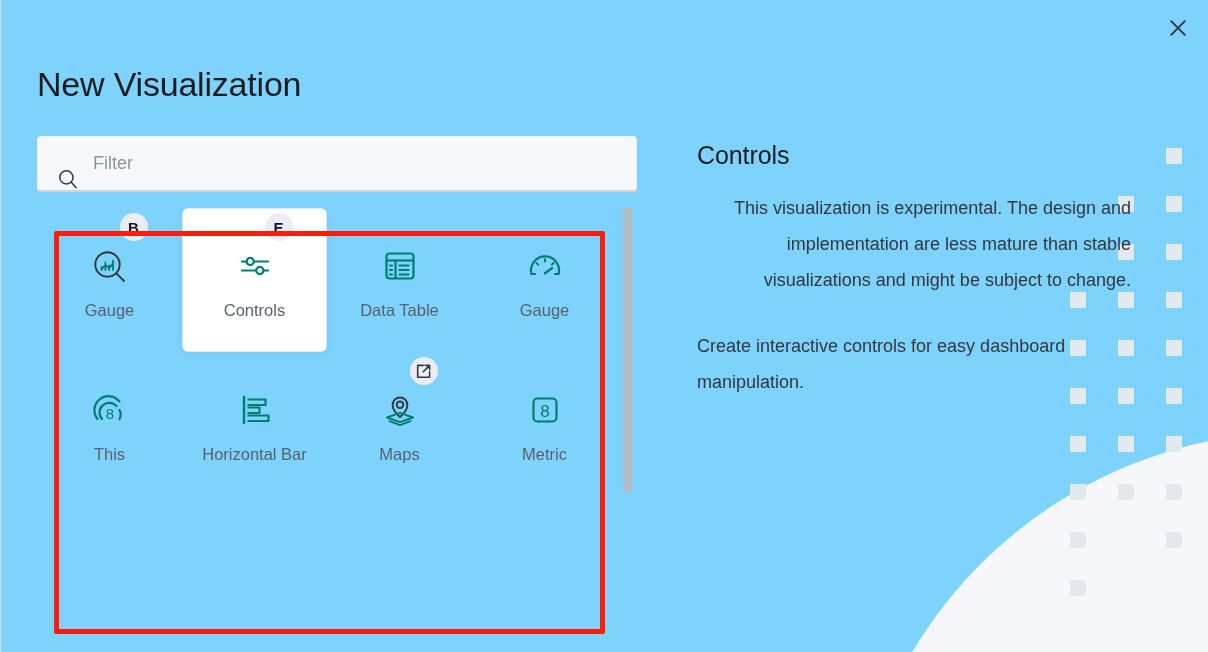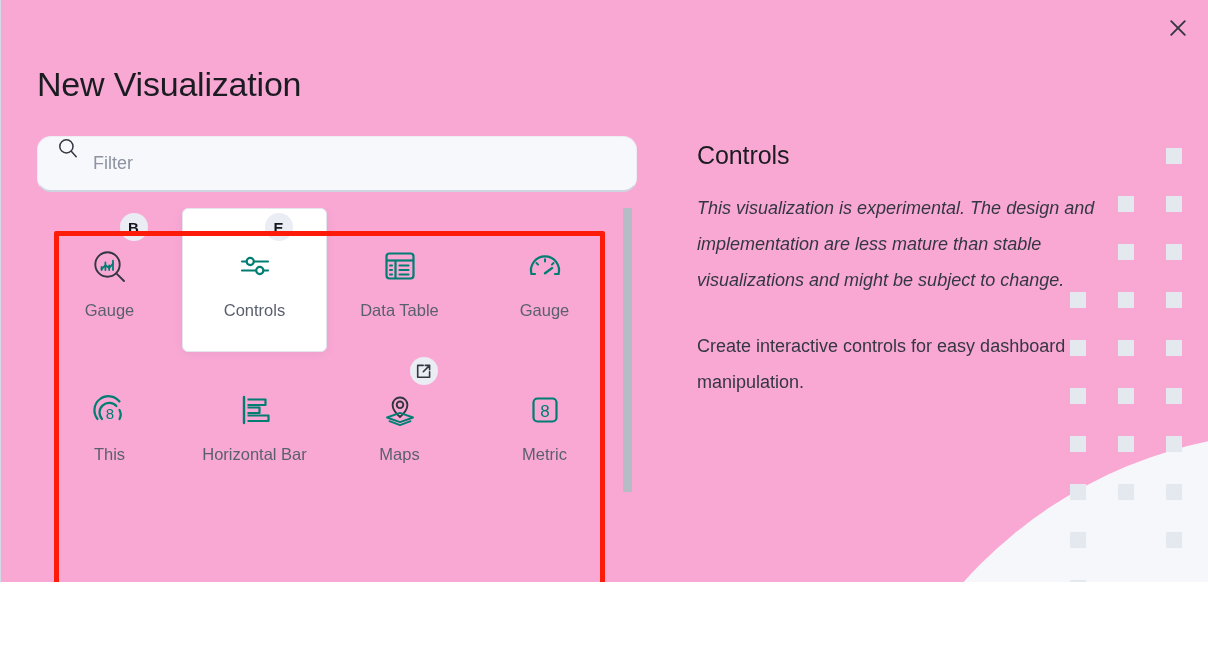--- a/index.html
+++ b/index.html
@@ -10,22 +10,22 @@
     background: #ffffff;
     font-family: "Liberation Sans", sans-serif;
     overflow: hidden;
     position: relative;
   }
 
   
   #modal {
     position: absolute;
     left: 0; top: 0;
-    width: 1208px; height: 582px;
-    background: #f9a8d4;
+    width: 1208px; height: 652px;
+    background: #7dd3fc;
     border-left: 1px solid #d3dae6;
     overflow: hidden;
   }
 
   
   .bg-deco {
     position: absolute;
     inset: 0;
     pointer-events: none;
     overflow: hidden;
@@ -82,23 +82,23 @@
   }
 
   
   #search-wrap {
     position: relative;
     width: 600px;
     height: 56px;
     background: #f7f8fc;
     border: 1px solid #eceef3;
     border-bottom: 2px solid #cfd5e0;
-    border-radius: 14px;
+    border-radius: 4px;
     display: flex;
-    align-items: flex-start;
+    align-items: flex-end;
   }
   #search-icon {
     margin-left: 19px;
     margin-right: 14px;
     display: flex;
     flex: 0 0 auto;
   }
   #search-input {
     flex: 1 1 auto;
     border: none;
@@ -200,26 +200,26 @@
   }
   #detail-title {
     font-size: 25px;
     font-weight: 400;
     color: #1a1c21;
     line-height: 34px;
     margin: 0 0 18px 0;
     letter-spacing: -0.1px;
   }
   #detail-note {
-    font-style: italic;
     font-size: 18px;
     line-height: 36px;
     color: #343741;
-    margin: 0 0 30px 0;
+    margin: 0 0 30px 6px;
     width: 428px;
+    text-align: right;
   }
   #detail-desc {
     font-size: 18px;
     line-height: 36px;
     color: #343741;
     margin: 0;
     width: 410px;
   }
 
   

